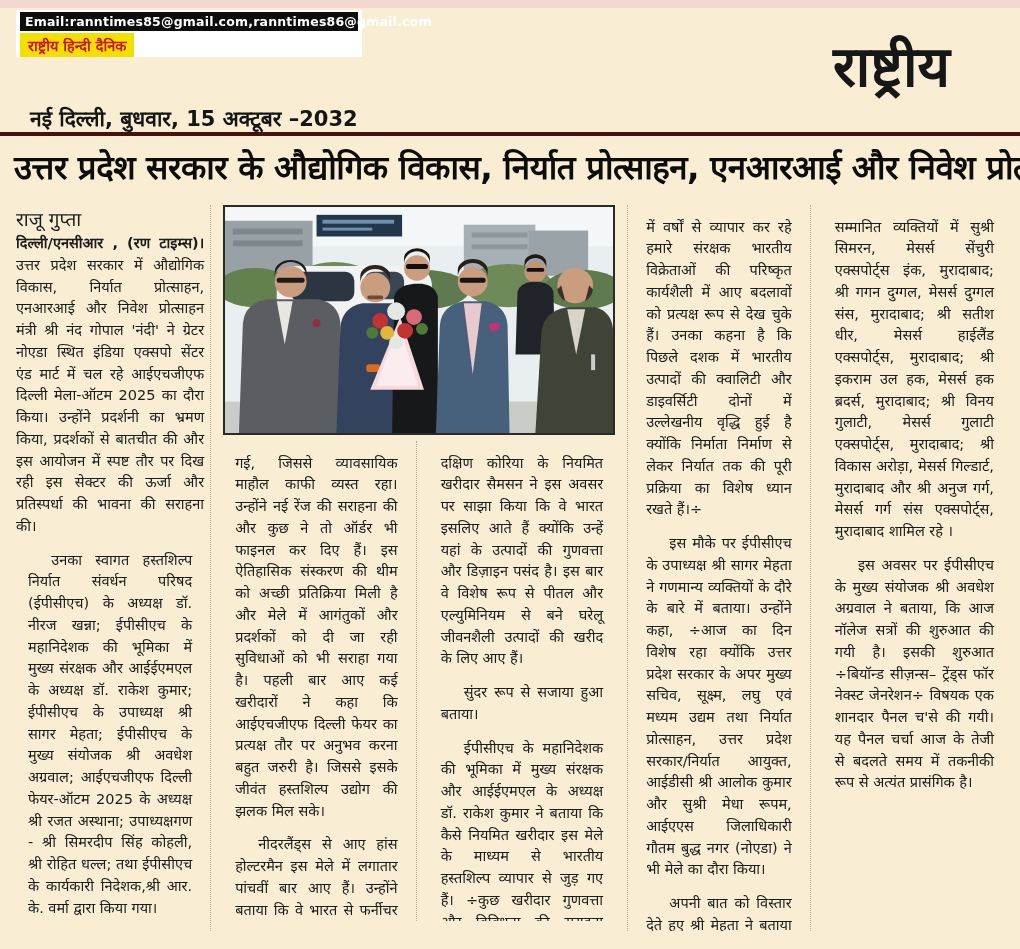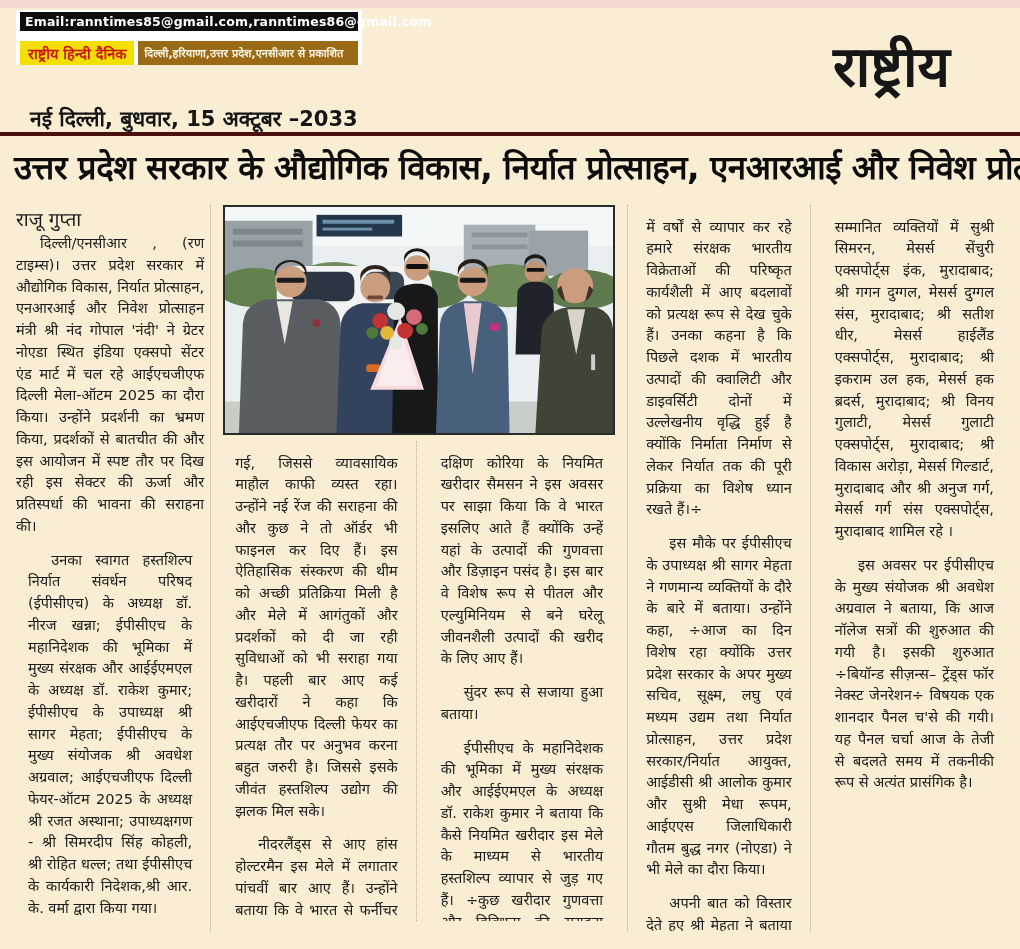--- a/index.html
+++ b/index.html
@@ -23,21 +23,21 @@
     background:#ffffff; padding:2px 4px 0 4px;
   }
   .email-bar{
     background:#0d0d0d; color:#ffffff;
     font-size:12.5px; font-weight:bold; letter-spacing:.2px;
     padding:2px 5px; white-space:nowrap;text-align:right;
   }
   .logo-line{ white-space:nowrap; line-height:1.05; padding:1px 0 0 2px; }
   .logo-word1{ color:#d81f26; font-size:54px; font-weight:800; letter-spacing:2px;}
   .logo-word2{ color:#141414; font-size:54px; font-weight:800; letter-spacing:2px;}
-  .badge-row{ display:flex; gap:4px; margin-top:10px; }
+  .badge-row{ display:flex; gap:10px; margin-top:2px; }
   .tagline-badge{
     background:#f3e002; color:#cc1510;
     font-size:14.5px; font-weight:800;
     padding:2px 8px; white-space:nowrap;
   }
   .publish-badge{
     background:#9a6a17; color:#fdf6e3;
     font-size:11px; font-weight:700;
     padding:4px 6px 2px 6px; white-space:nowrap; flex:1;
   }
@@ -74,45 +74,44 @@
   .mid  { width:392px; }
   .col-4{ width:188px; border-right:1px dotted #bdaf92; padding-right:6px; border-left:1px dotted #bdaf92; padding-left:6px;}
   .col-5{ width:188px; }
   .mid-cols{ display:flex; gap:12px; margin-top:6px; height:480px; overflow:hidden;}
   .mid-col{ flex:1; }
   .mid-col.first{ border-right:1px dotted #bdaf92; padding-right:6px; }
   .paras p{ margin:12px; text-indent:1.6em; }
   .paras p:first-child{ text-indent:0; }
   .paras.all-indent p:first-child{ text-indent:1.6em; }
   .byline{ font-weight:400; font-size:19px; }
-  .lead-bold{ font-weight:400;margin-left:24px; }
+  .lead-bold{ font-weight:700; }
 
   
   .photo-frame{
     width:392px; height:230px;
     border:2px solid #2a2a2a; background:#dfe5e8;
   }
   .photo-frame svg{ display:block; width:100%; height:100%; }
 </style>
 </head>
 <body>
 
 <div class="page">
 
   <div class="top-strip"></div>
 
   <div class="masthead">
     <div class="logo-block">
       <div class="email-bar">Email:ranntimes85@gmail.com,ranntimes86@gmail.com</div>
       <div class="badge-row">
         <span class="tagline-badge">राष्ट्रीय हिन्दी दैनिक</span>
-        <span class="publish-badge">दिल्ली,हरियाणा,उत्तर प्रदेश,एनसीआर से प्रकाशित</span>
       </div>
     </div>
-    <div class="dateline-bar">नई दिल्ली, बुधवार, 15 अक्टूबर –2033</div>
+    <div class="dateline-bar">नई दिल्ली, बुधवार, 15 अक्टूबर –2032</div>
     <div class="section-label">राष्ट्रीय</div>
   </div>
 
   <div class="maroon-rule"></div>
 
   <div class="headline">
     <div>उत्तर प्रदेश सरकार के औद्योगिक विकास, निर्यात प्रोत्साहन, एनआरआई और निवेश प्रोत्साहन</div>
   </div>
 
   <div class="article-body">

